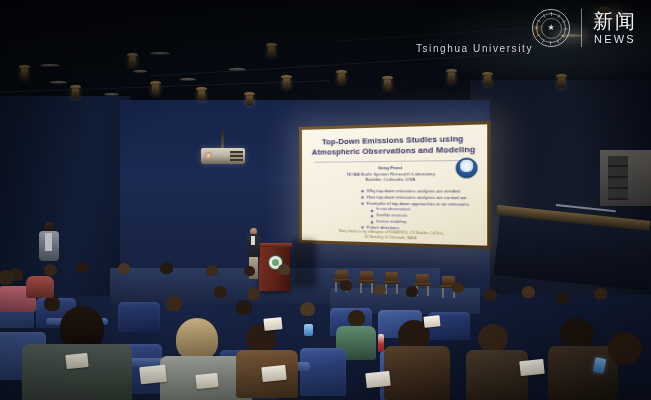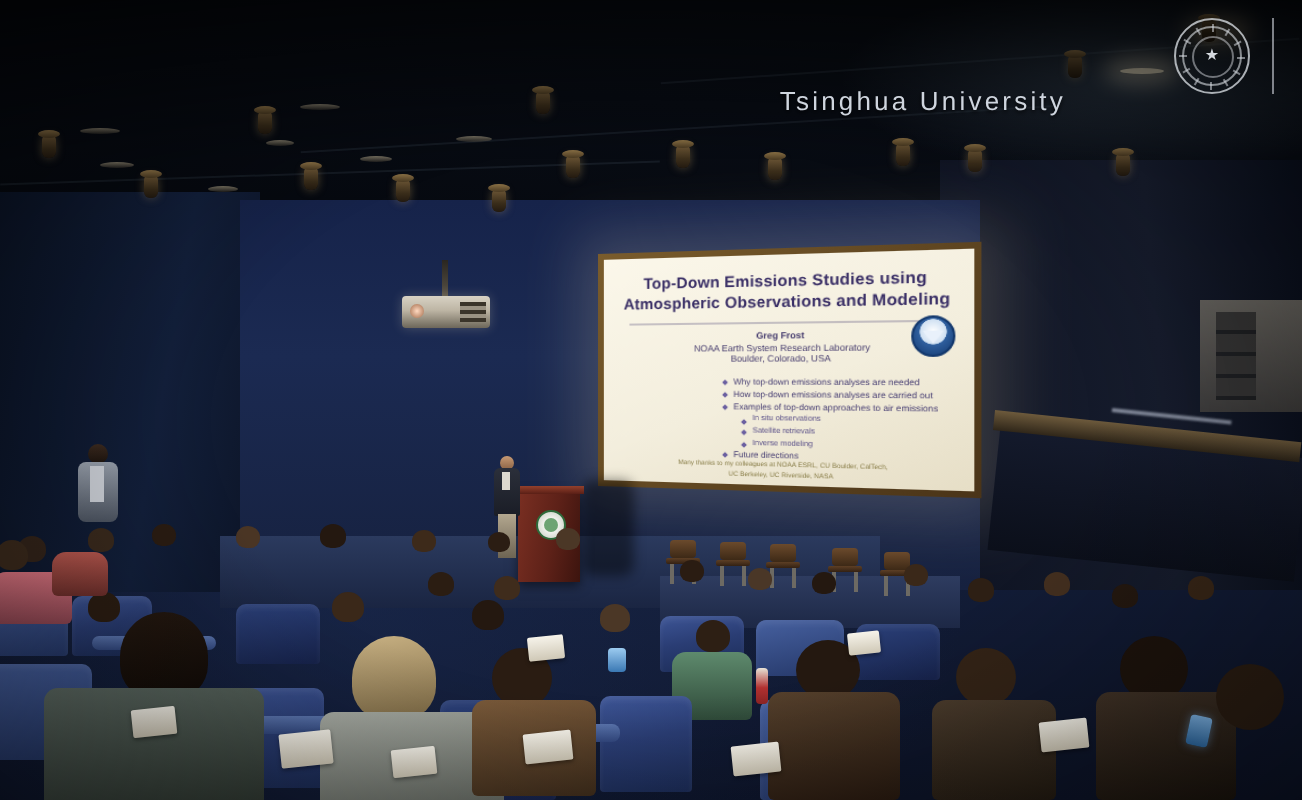--- a/index.html
+++ b/index.html
@@ -167,21 +167,21 @@
   .seal .tick{position:absolute;left:50%;top:1.5px;width:1px;height:4px;
     background:rgba(228,232,238,.55);transform-origin:0 16.5px;}
   .cn{color:#eef1f6;font-family:"DejaVu Sans",sans-serif;font-size:23px;line-height:24px;
     letter-spacing:4px;text-shadow:0 1px 3px rgba(0,0,0,.8);}
   .divider{width:1px;height:38px;background:rgba(225,230,238,.55);}
   .news{display:flex;flex-direction:column;align-items:center;}
   .news .cn2{color:#f0f3f8;font-family:"DejaVu Sans",sans-serif;font-size:20px;line-height:21px;
     letter-spacing:2px;text-shadow:0 1px 3px rgba(0,0,0,.8);}
   .news .en2{color:#e2e6ed;font-size:11px;letter-spacing:2.2px;margin-top:1px;
     text-shadow:0 1px 2px rgba(0,0,0,.8);}
-  .uni-en{position:absolute;right:118px;top:43px;color:#cfd5de;font-size:13px;
+  .uni-en{position:absolute;right:118px;top:43px;color:#cfd5de;font-size:10px;
     letter-spacing:1.6px;text-shadow:0 1px 2px rgba(0,0,0,.85);}
 </style>
 </head>
 <body>
 
 <div id="stage">
 
   <div class="room"></div>
   <div class="ceiling"></div>
   <div class="ceil-seam" style="left:0;top:86px;width:330px;transform:rotate(-2deg);"></div>
@@ -417,16 +417,20 @@
         <div class="tick" style="transform:rotate(150deg)"></div>
         <div class="tick" style="transform:rotate(180deg)"></div>
         <div class="tick" style="transform:rotate(210deg)"></div>
         <div class="tick" style="transform:rotate(240deg)"></div>
         <div class="tick" style="transform:rotate(270deg)"></div>
         <div class="tick" style="transform:rotate(300deg)"></div>
         <div class="tick" style="transform:rotate(330deg)"></div>
       </div>
     </div>
     <div class="divider"></div>
+    <div class="news">
+      <div class="cn2">新闻</div>
+      <div class="en2">NEWS</div>
+    </div>
   </div>
   <div class="uni-en">Tsinghua University</div>
 
 </div>
 
 </body></html>

